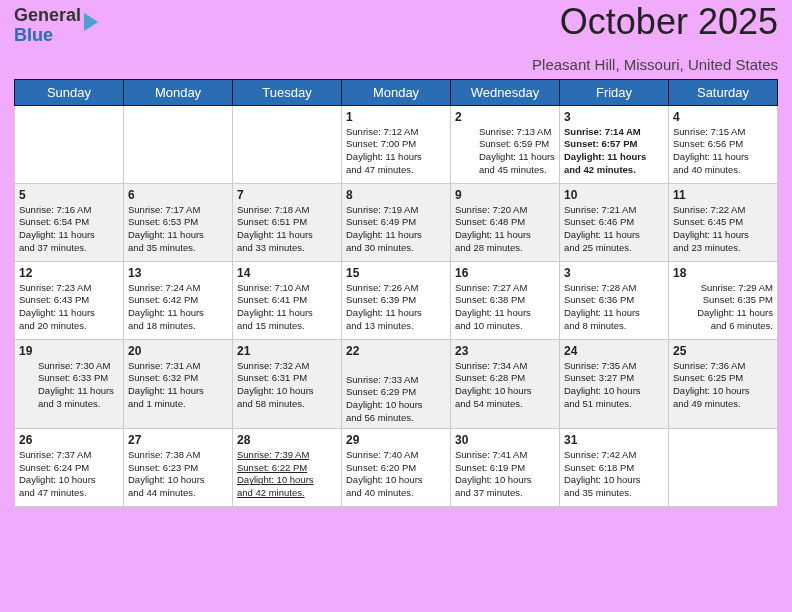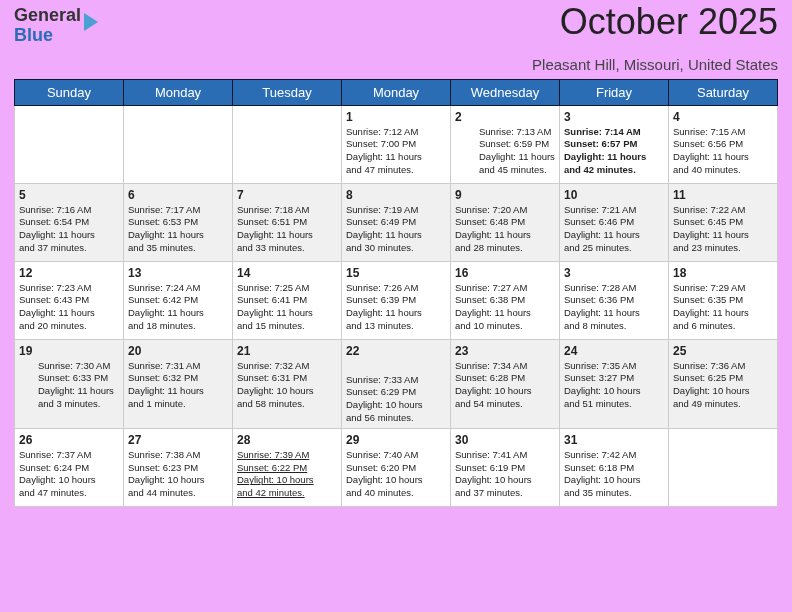--- a/index.html
+++ b/index.html
@@ -217,21 +217,21 @@
           </td>
           <td>
             <span class="day-number">13</span>
             <div class="day-info" style="white-space: pre-line;">Sunrise: 7:24 AM
 Sunset: 6:42 PM
 Daylight: 11 hours
 and 18 minutes.</div>
           </td>
           <td>
             <span class="day-number">14</span>
-            <div class="day-info" style="white-space: pre-line;">Sunrise: 7:25 AM
+            <div class="day-info" style="white-space: pre-line;">Sunrise: 7:10 AM
 Sunset: 6:41 PM
 Daylight: 11 hours
 and 15 minutes.</div>
           </td>
           <td>
             <span class="day-number">15</span>
             <div class="day-info" style="white-space: pre-line;">Sunrise: 7:26 AM
 Sunset: 6:39 PM
 Daylight: 11 hours
 and 13 minutes.</div>
@@ -245,21 +245,21 @@
           </td>
           <td>
             <span class="day-number">3</span>
             <div class="day-info" style="white-space: pre-line;">Sunrise: 7:28 AM
 Sunset: 6:36 PM
 Daylight: 11 hours
 and 8 minutes.</div>
           </td>
           <td>
             <span class="day-number">18</span>
-            <div class="day-info" style="white-space: pre-line;">Sunrise: 7:29 AM
+            <div class="day-info" style="white-space: pre-line; text-align: right;">Sunrise: 7:29 AM
 Sunset: 6:35 PM
 Daylight: 11 hours
 and 6 minutes.</div>
           </td>
         </tr>
         <tr>
           <td class="shaded">
             <span class="day-number">19</span>
             <div class="day-info" style="white-space: pre-line; margin-left: 19px;">Sunrise: 7:30 AM
 Sunset: 6:33 PM

